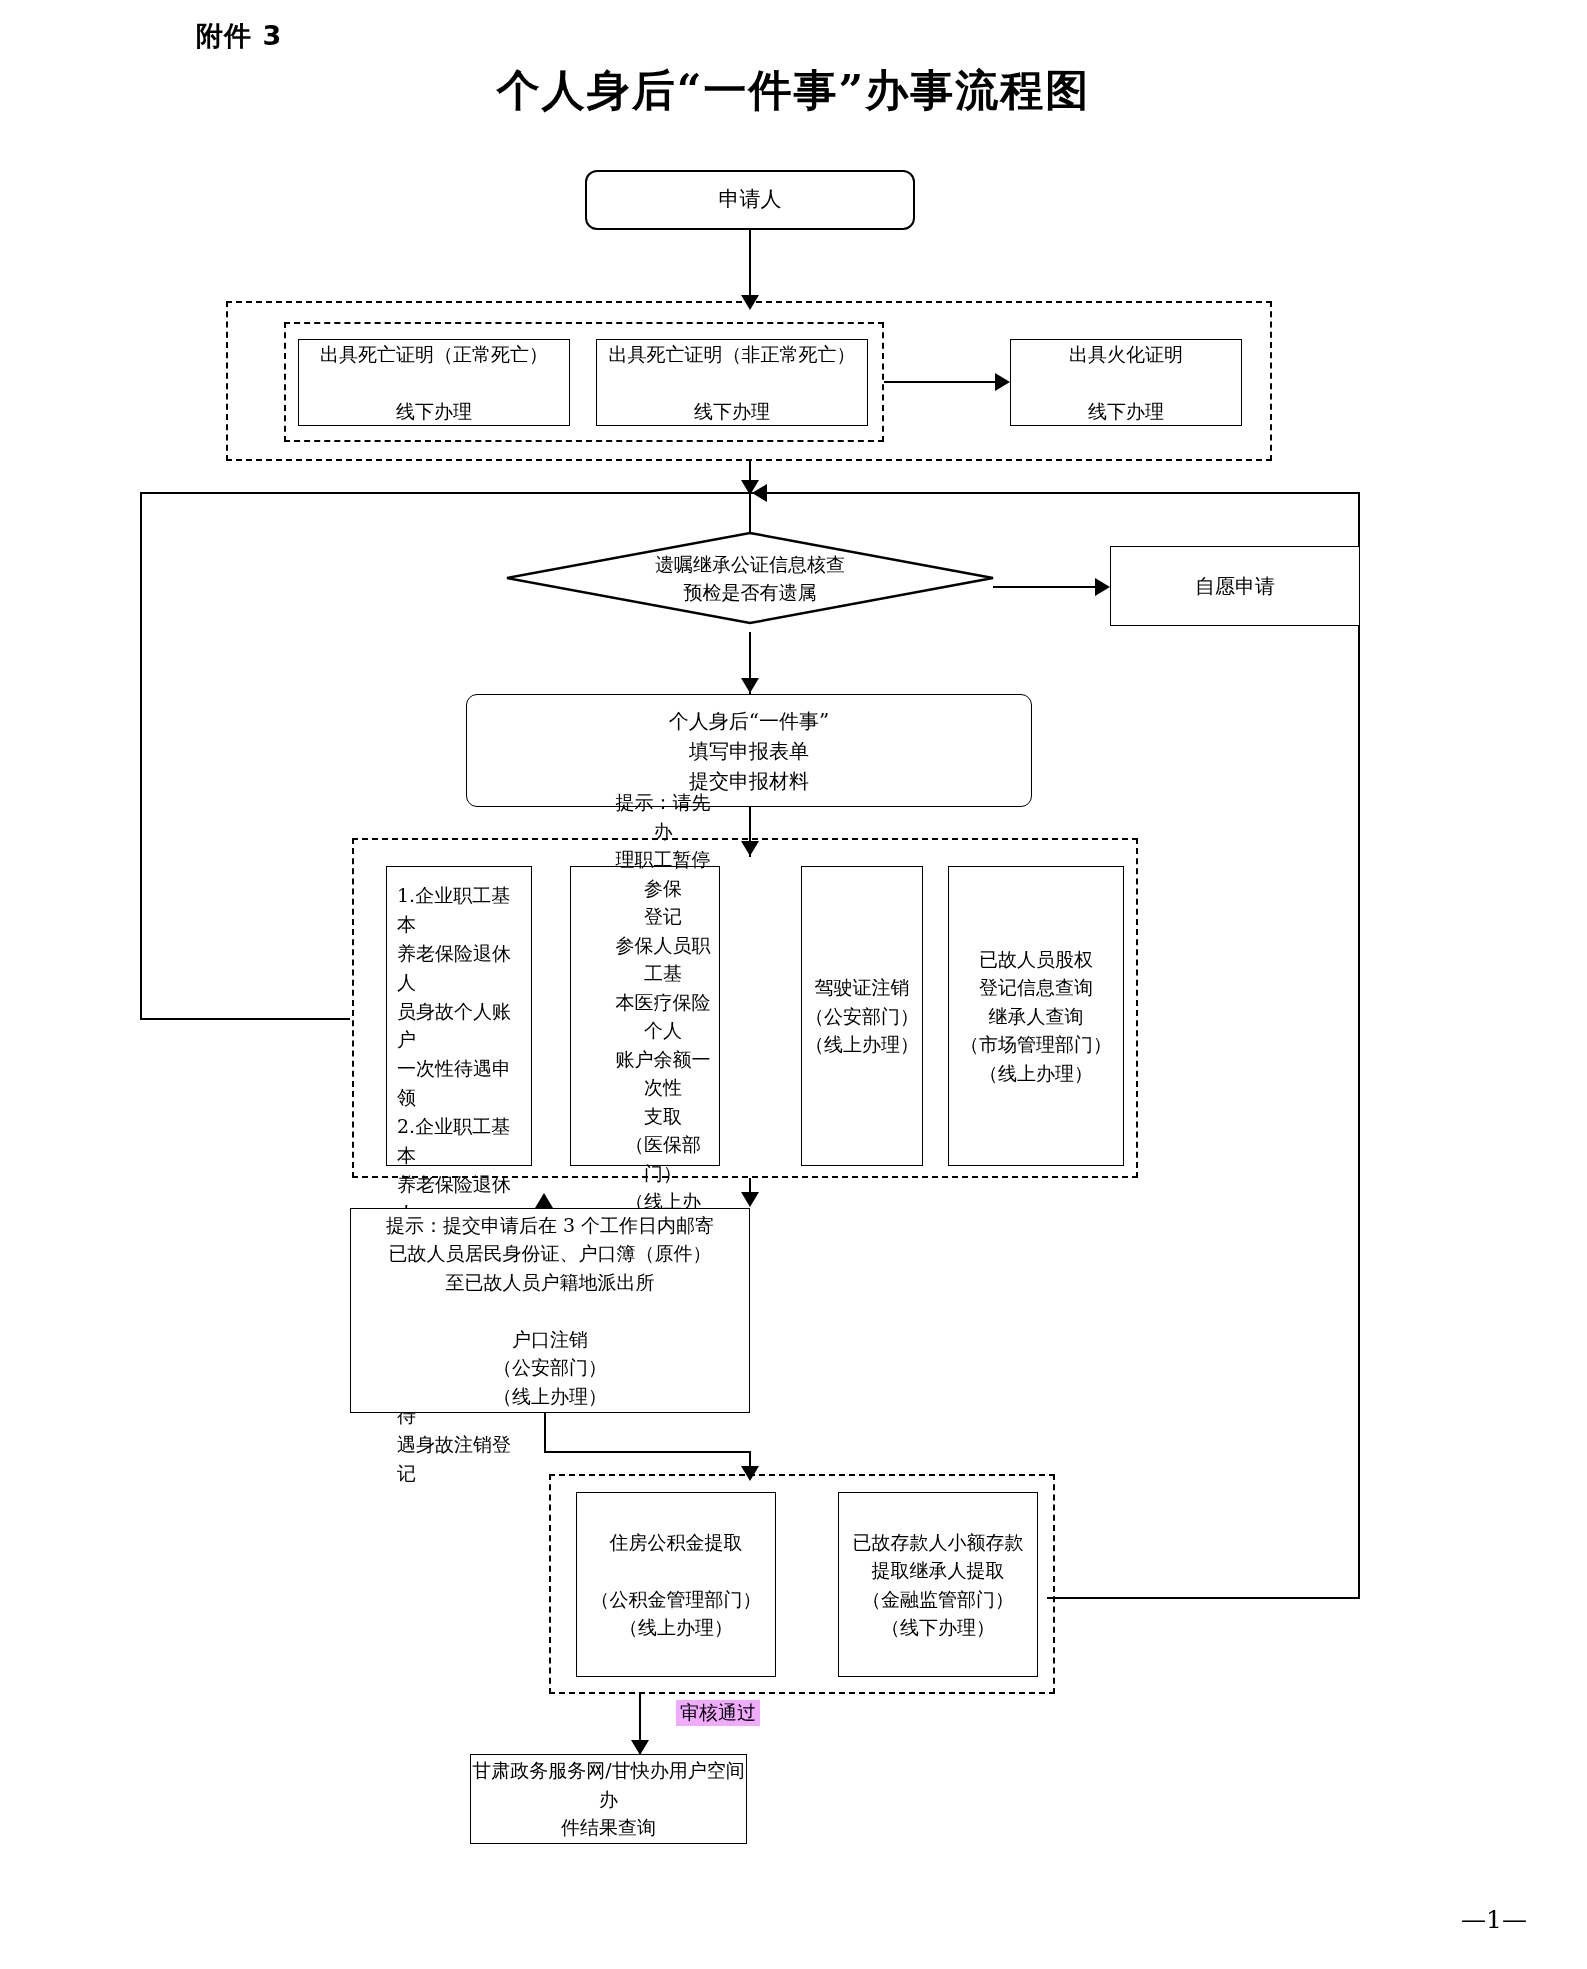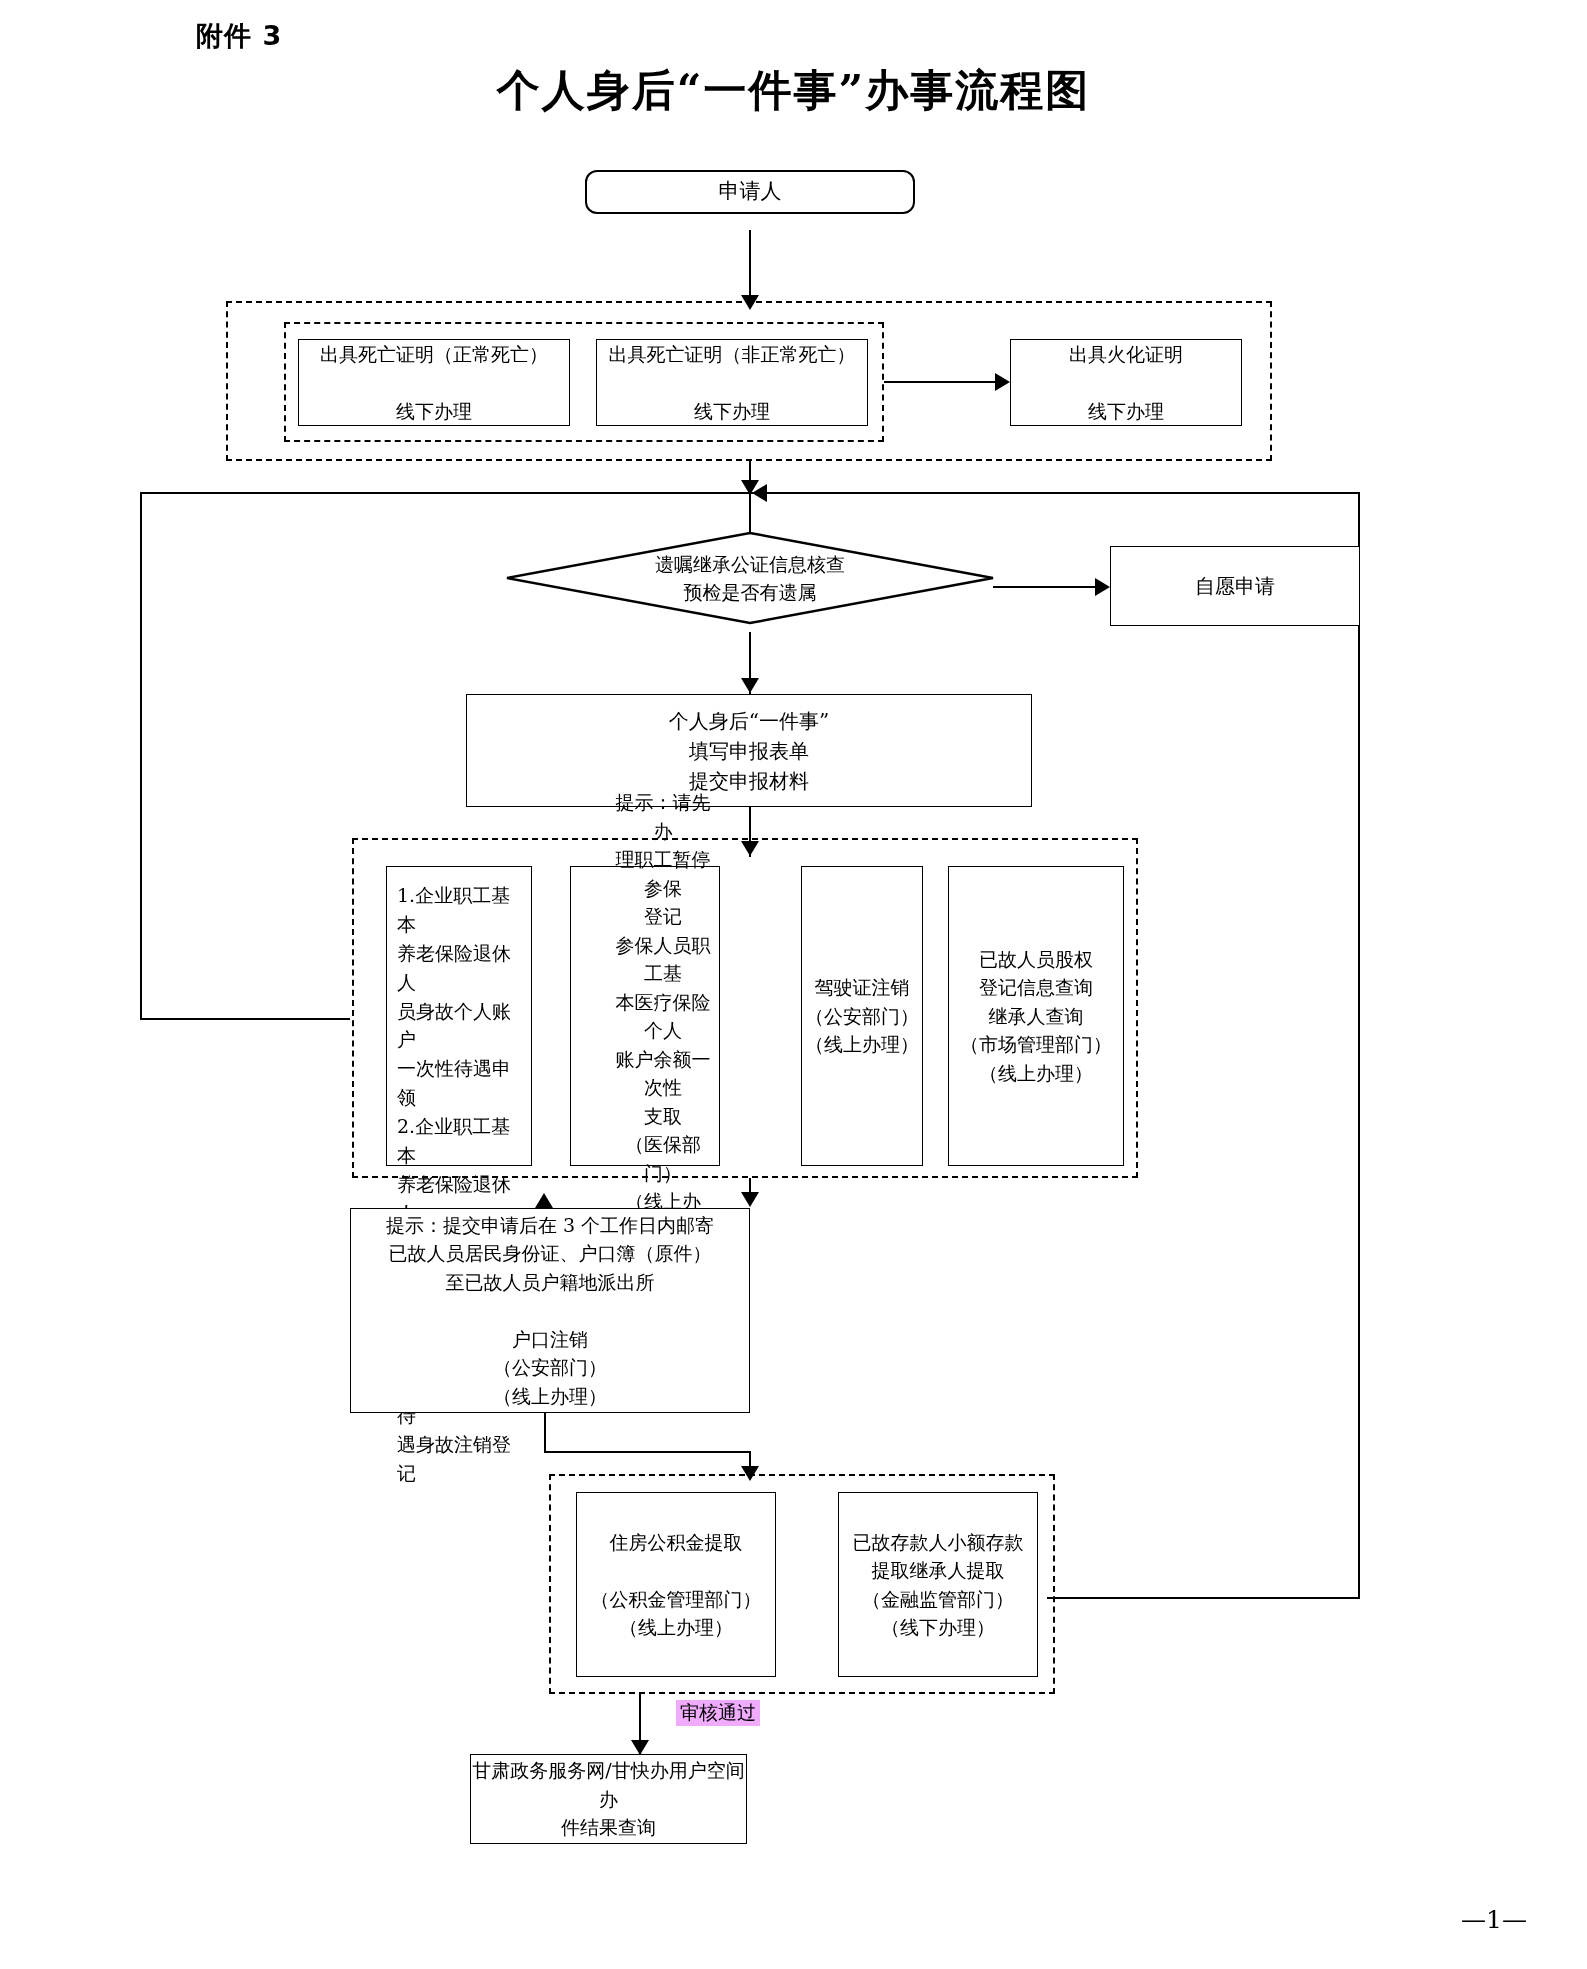--- a/index.html
+++ b/index.html
@@ -86,21 +86,21 @@
 </style>
 </head>
 <body>
 
 <div class="canvas">
 
   <div id="attach-label" class="abs">附件 3</div>
 
   <div id="doc-title" class="abs">个人身后“一件事”办事流程图</div>
 
-  <div class="node rounded" style="left:585px;top:170px;width:330px;height:44px;font-size:21px;">申请人</div>
+  <div class="node rounded" style="left:585px;top:170px;width:330px;height:60px;font-size:21px;">申请人</div>
 
   <div class="vline" style="left:749px;top:230px;height:72px;"></div>
   <div class="arrow-down" style="left:741px;top:295px;"></div>
 
   <div class="dashed-group" style="left:226px;top:301px;width:1046px;height:160px;"></div>
 
   <div class="dashed-group fine" style="left:284px;top:322px;width:600px;height:120px;"></div>
 
   <div class="node thin" style="left:298px;top:339px;width:272px;height:87px;font-size:19px;">出具死亡证明（正常死亡）
 
@@ -137,21 +137,21 @@
 预检是否有遗属</div>
   </div>
 
   <div class="hline" style="left:993px;top:586px;width:110px;"></div>
   <div class="arrow-right" style="left:1095px;top:578px;"></div>
   <div class="node thin" style="left:1110px;top:546px;width:250px;height:80px;font-size:20px;">自愿申请</div>
 
   <div class="vline" style="left:749px;top:632px;height:62px;"></div>
   <div class="arrow-down" style="left:741px;top:678px;"></div>
 
-  <div class="node thin" style="left:466px;top:694px;width:566px;height:113px;font-size:20px;">个人身后“一件事”
+  <div class="node thin" style="left:466px;top:694px;width:566px;height:113px;font-size:20px;border-radius:11px;">个人身后“一件事”
 填写申报表单
 提交申报材料</div>
 
   <div class="vline" style="left:749px;top:807px;height:50px;"></div>
   <div class="arrow-down" style="left:741px;top:841px;"></div>
 
   <div class="dashed-group" style="left:352px;top:838px;width:786px;height:340px;"></div>
 
   <div class="node thin list-box" style="left:386px;top:866px;width:146px;height:300px;">1.企业职工基本
 养老保险退休人

